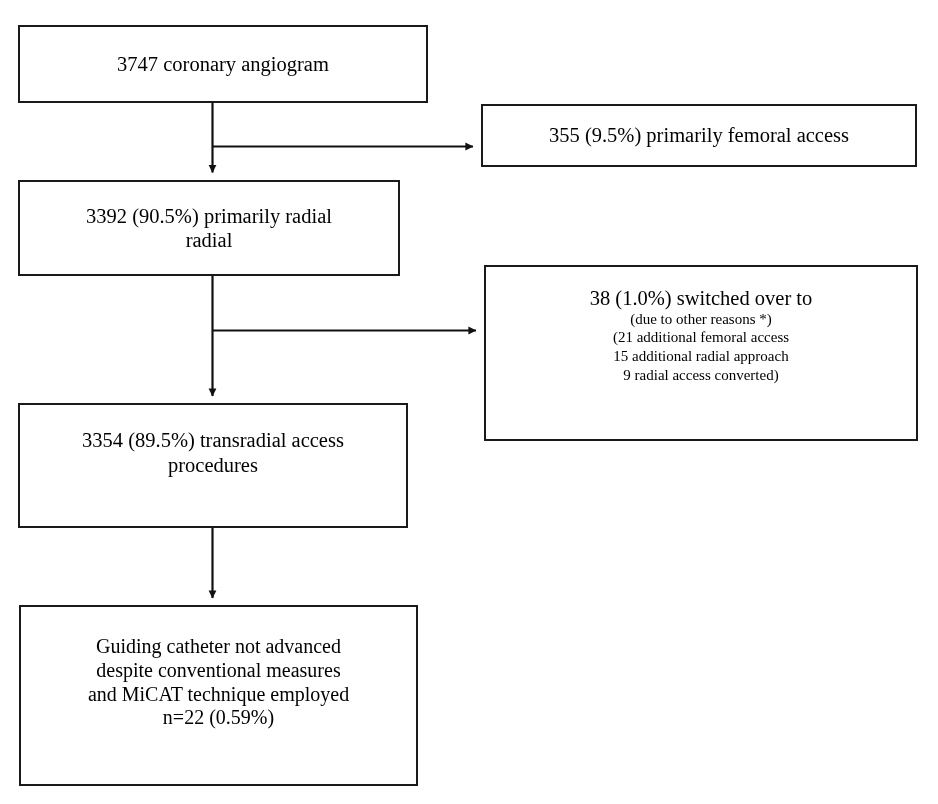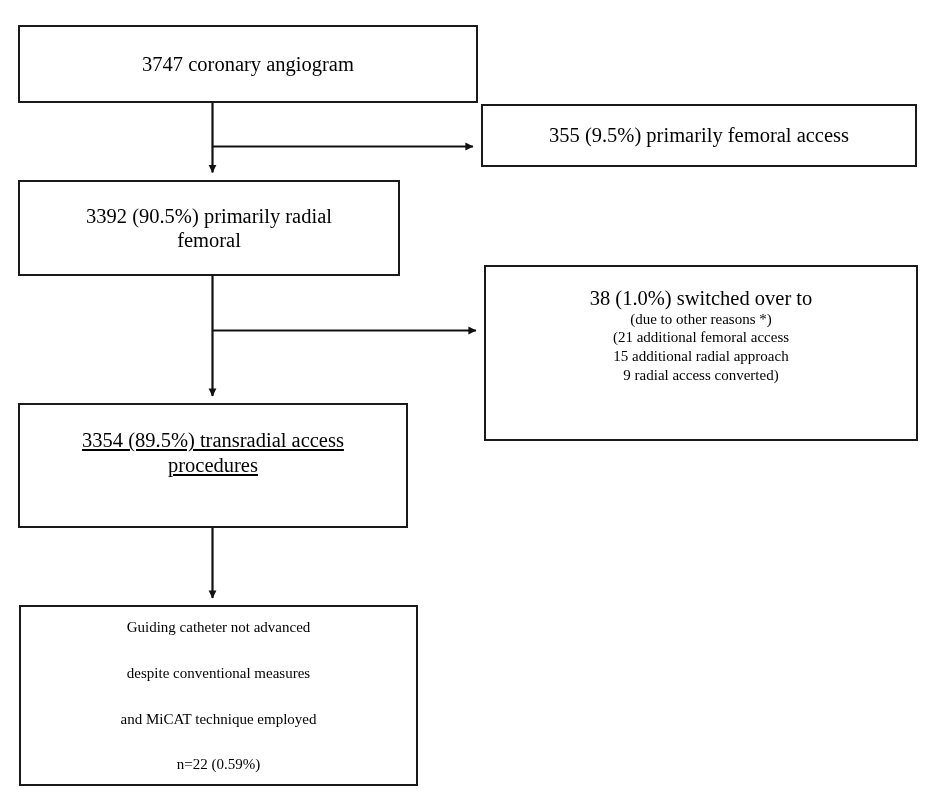--- a/index.html
+++ b/index.html
@@ -22,34 +22,34 @@
     display:flex;
     flex-direction:column;
     align-items:center;
     justify-content:center;
     text-align:center;
     line-height:1.18;
   }
   .node .ln{display:block;white-space:nowrap;}
 
   
-  #node-angiogram{left:18px;top:25px;width:460px;height:78px;}
+  #node-angiogram{left:18px;top:25px;width:410px;height:78px;}
   #node-radial{left:18px;top:180px;width:382px;height:96px;}
   #node-transradial{left:18px;top:403px;width:390px;height:125px;}
   #node-micat{left:19px;top:605px;width:399px;height:181px;}
   #node-femoral{left:481px;top:104px;width:436px;height:63px;}
   #node-switched{left:484px;top:265px;width:434px;height:176px;}
 
   
   .t20{font-size:20.5px;}
-  .t19{font-size:15px;margin-top:28px;}
+  .t19{font-size:20px;}
   .t16{font-size:15px;}
 
   
-  #node-transradial .stack{transform:translateY(-13px);text-decoration:underline;}
+  #node-transradial .stack{transform:translateY(-13px);}
   #node-micat .stack{transform:translateY(-13px);}
   #node-switched .stack{transform:translateY(-18px);}
   .stack{display:flex;flex-direction:column;align-items:center;}
   #node-switched .stack .ln+.ln{margin-top:1px;}
 
   
   #wires{position:absolute;left:0;top:0;width:938px;height:804px;pointer-events:none;}
 </style>
 </head>
 <body>
@@ -92,21 +92,21 @@
 
   <div class="node" id="node-femoral">
     <div class="stack">
       <span class="ln t20">355 (9.5%) primarily femoral access</span>
     </div>
   </div>
 
   <div class="node" id="node-radial">
     <div class="stack">
       <span class="ln t20">3392 (90.5%) primarily radial</span>
-      <span class="ln t20">femoral</span>
+      <span class="ln t20">radial</span>
     </div>
   </div>
 
   <div class="node" id="node-switched">
     <div class="stack">
       <span class="ln t20">38 (1.0%) switched over to</span>
       <span class="ln t16">(due to other reasons *)</span>
       <span class="ln t16">(21 additional femoral access</span>
       <span class="ln t16">15 additional radial approach</span>
       <span class="ln t16">9 radial access converted)</span>

